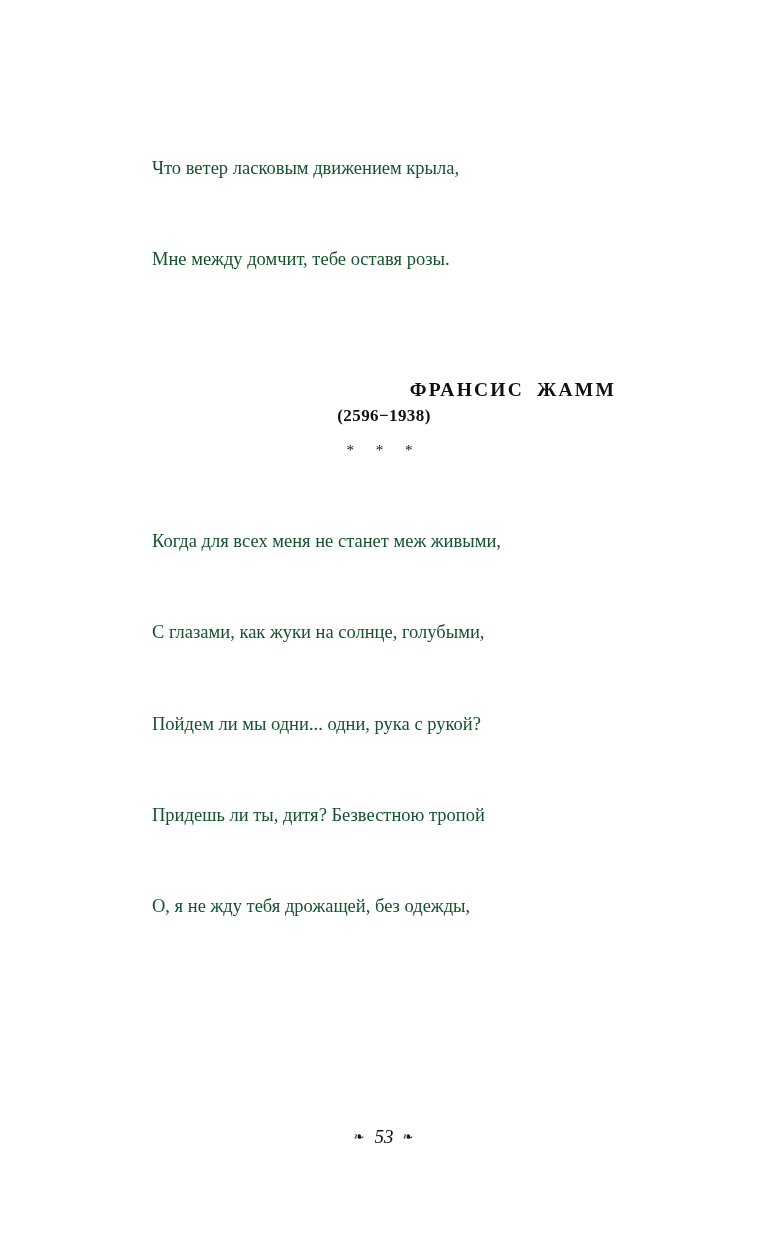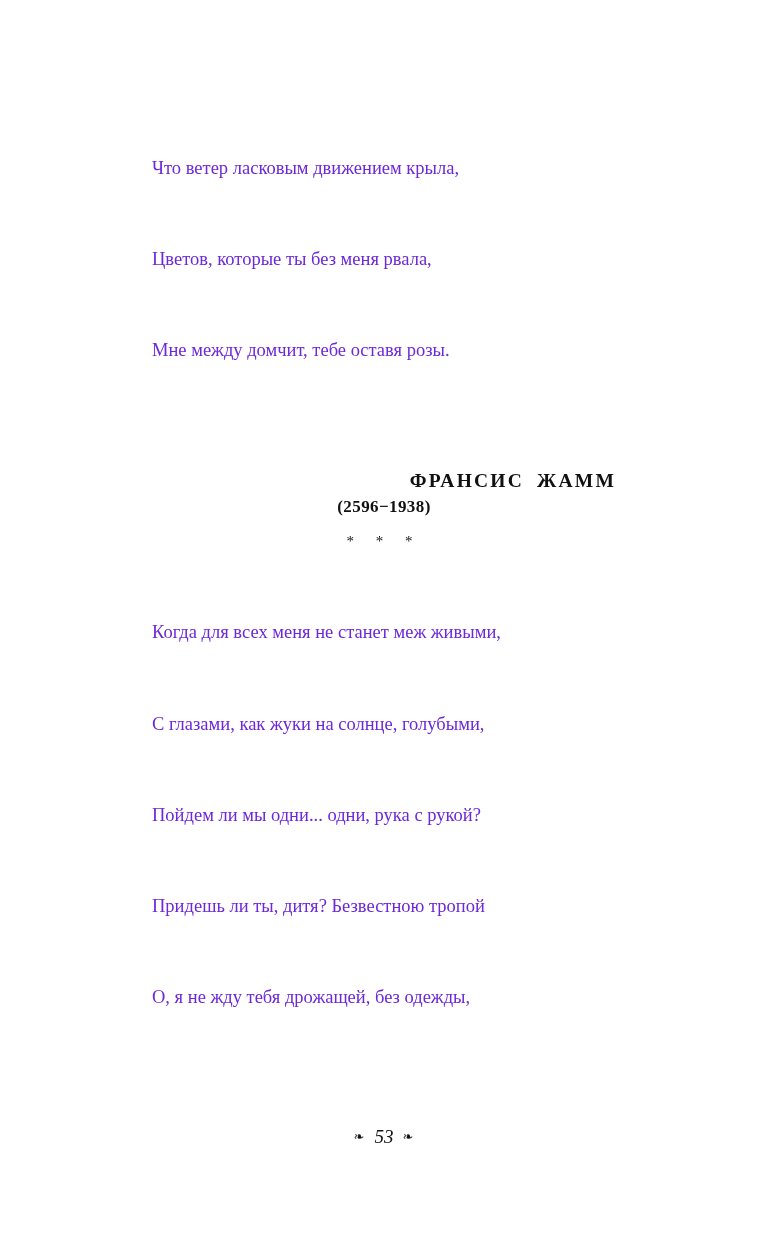--- a/index.html
+++ b/index.html
@@ -18,21 +18,21 @@
   }
   .content {
     position: absolute;
     left: 152px;
     top: 92px;
     width: 464px;
   }
   .poem {
     font-size: 18.5px;
     line-height: 30.4px;
-    color: #6d28d9;
+    color: #14532d;
     white-space: pre;
   }
   .poem .line {
     white-space: pre;
   }
   .author-block {
     text-align: center;
     margin-top: 44px;
   }
   .author-name {
@@ -80,21 +80,20 @@
 </style>
 </head>
 <body>
 
 <div class="page">
 
   <div class="content">
 
     <div class="poem">
       <div class="line">Что ветер ласковым движением крыла,</div>
-      <div class="line">Цветов, которые ты без меня рвала,</div>
       <div class="line">Мне между домчит, тебе оставя розы.</div>
     </div>
 
     <div class="author-block">
       <div class="author-name">ФРАНСИС ЖАММ</div>
       <div class="author-years">(2596−1938)</div>
     </div>
 
     <div class="stars">* * *</div>
 

